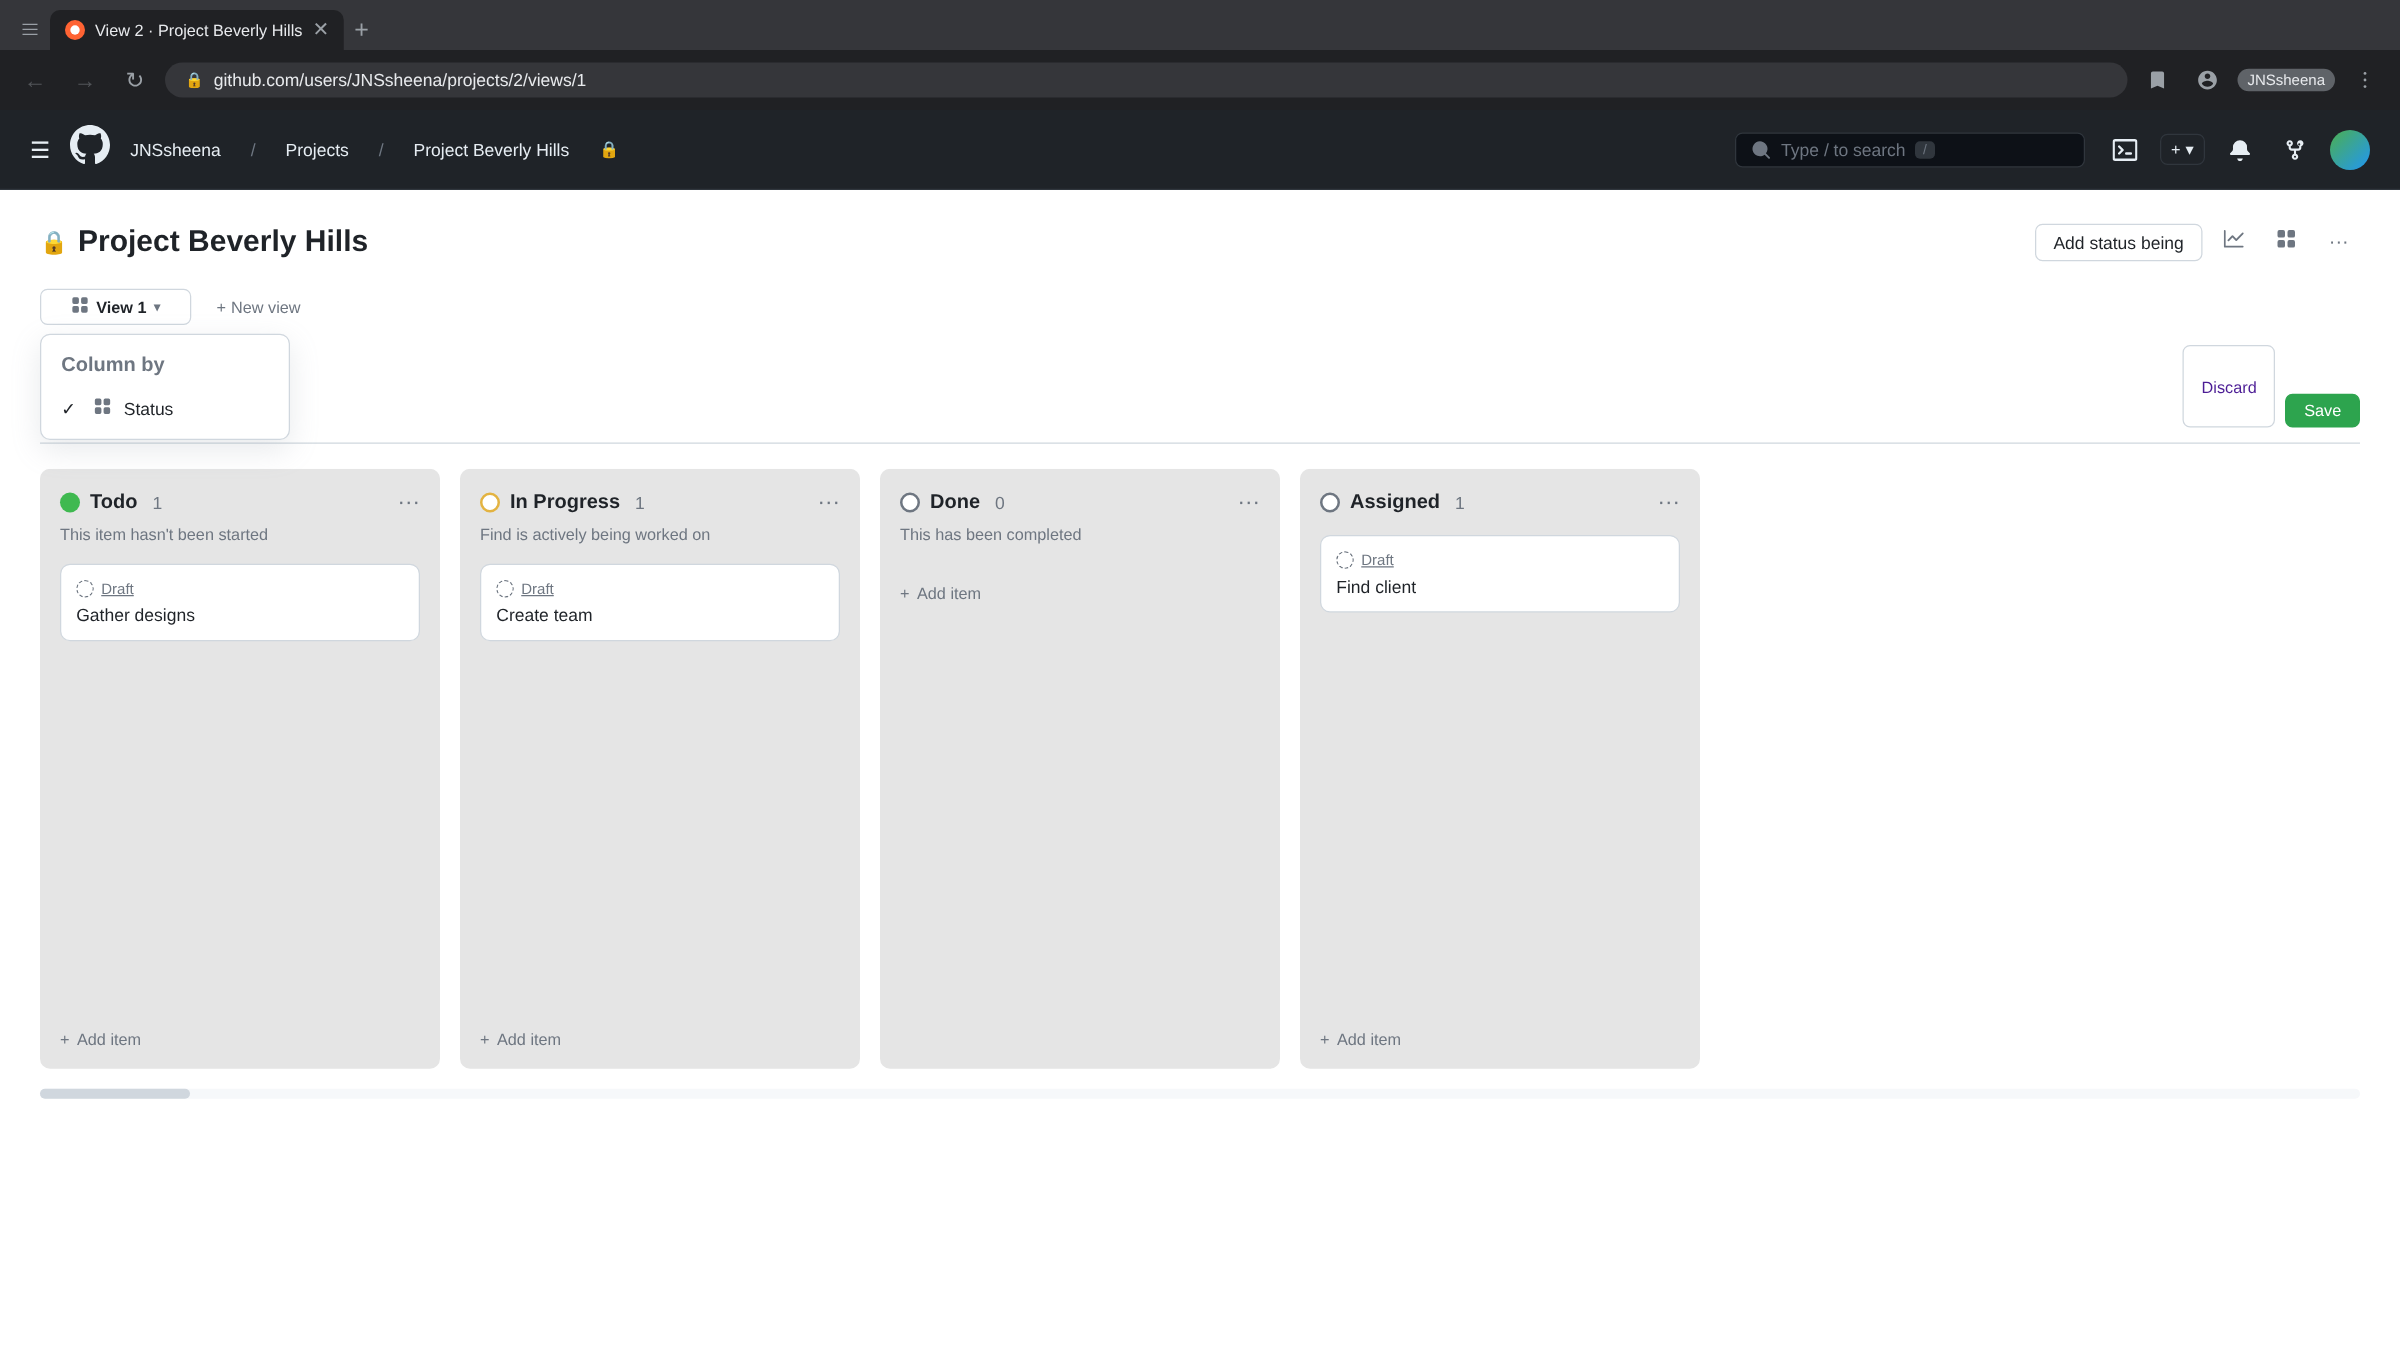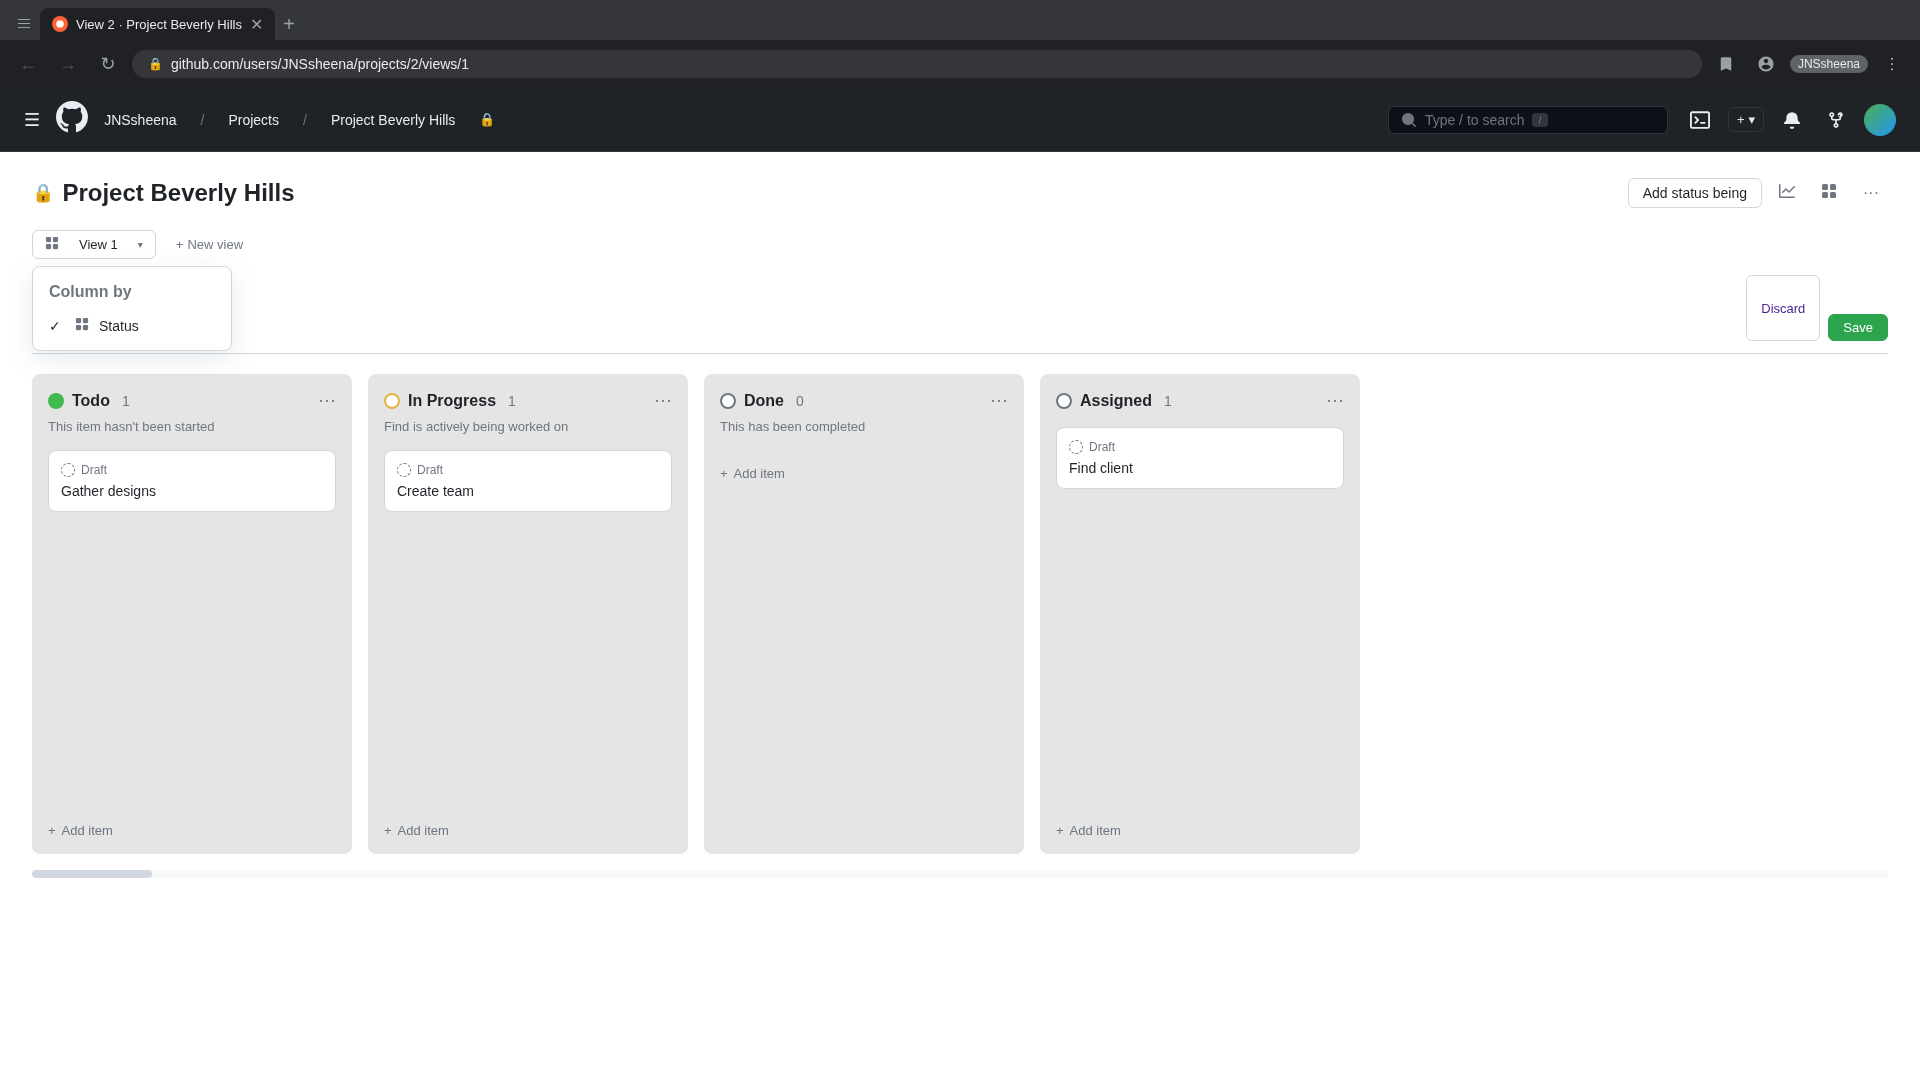--- a/index.html
+++ b/index.html
@@ -40,21 +40,21 @@
     .main-content { padding: 24px 32px; background: #ffffff; }
     .project-header { display: flex; align-items: center; justify-content: space-between; margin-bottom: 20px; }
     .project-title { display: flex; align-items: center; gap: 8px; font-size: 24px; font-weight: 600; color: #1f2328; }
     .project-title-lock { color: #6e7681; font-size: 18px; }
     .project-header-actions { display: flex; align-items: center; gap: 8px; }
     .btn-add-status { background: #ffffff; border: 1px solid #d0d7de; border-radius: 6px; padding: 6px 14px; cursor: pointer; font-size: 14px; color: #1f2328; font-weight: 500; }
     .btn-icon-sm { background: none; border: 1px solid transparent; border-radius: 6px; padding: 6px 8px; cursor: pointer; color: #6e7681; font-size: 16px; }
 
     
     .view-tabs { display: flex; align-items: center; gap: 8px; margin-bottom: 16px; }
-    .view-tab { display: flex; align-items: center; gap: 20px; border: 1px solid #d0d7de; border-radius: 6px; padding: 5px 12px; cursor: pointer; font-size: 13px; color: #1f2328; background: #ffffff; }
+    .view-tab { display: flex; align-items: center; gap: 6px; border: 1px solid #d0d7de; border-radius: 6px; padding: 5px 24px; cursor: pointer; font-size: 13px; color: #1f2328; background: #ffffff; font-weight: bold; }
     .view-tab-icon { color: #6e7681; }
     .view-tab-chevron { color: #6e7681; font-size: 10px; }
     .new-view-btn { display: flex; align-items: center; gap: 4px; padding: 5px 12px; cursor: pointer; font-size: 13px; color: #6e7681; background: none; border: none; }
 
     
     .dropdown-container { position: relative; display: inline-block; }
     .column-by-dropdown { position: absolute; top: 36px; left: 0; background: #ffffff; border: 1px solid #d0d7de; border-radius: 8px; box-shadow: 0 8px 24px rgba(140,149,159,0.2); width: 200px; z-index: 100; padding: 8px 0; }
     .dropdown-header { padding: 8px 16px; font-size: 16px; font-weight: 600; color: #6e7681; text-transform: none; letter-spacing: 0; }
     .dropdown-item { display: flex; align-items: center; gap: 10px; padding: 8px 16px; cursor: pointer; font-size: 14px; color: #1f2328; }
     .dropdown-check { color: #1f2328; font-size: 14px; width: 16px; }
@@ -71,21 +71,21 @@
     .board { display: flex; gap: 16px; overflow-x: auto; padding-bottom: 16px; }
     .board-column { background: #e5e5e5; border-radius: 8px; padding: 16px; min-width: 320px; width: 320px; flex-shrink: 0; display: flex; flex-direction: column; min-height: 480px; }
     .column-header { display: flex; align-items: center; gap: 8px; margin-bottom: 8px; }
     .col-status-dot { width: 16px; height: 16px; border-radius: 50%; flex-shrink: 0; }
     .col-status-dot.todo { background: #3fb950; }
     .col-title { font-size: 16px; font-weight: 600; color: #1f2328; }
     .col-count { font-size: 14px; color: #6e7681; margin-left: 4px; }
     .col-menu { margin-left: auto; color: #6e7681; cursor: pointer; font-size: 18px; }
     .col-description { font-size: 13px; color: #6e7681; margin-bottom: 16px; }
     .board-card { background: #ffffff; border: 1px solid #d0d7de; border-radius: 8px; padding: 12px; margin-bottom: 8px; cursor: pointer; }
-    .card-draft { display: flex; align-items: center; gap: 6px; font-size: 12px; color: #6e7681; margin-bottom: 6px; }
+    .card-draft { display: flex; align-items: center; gap: 6px; font-size: 12px; color: #6e7681; margin-bottom: 6px; text-decoration: underline; }
     .card-draft-icon { width: 14px; height: 14px; border: 1.5px dashed #6e7681; border-radius: 50%; }
     .card-title { font-size: 14px; color: #1f2328; font-weight: 500; }
     .add-item-btn { display: flex; align-items: center; gap: 6px; color: #6e7681; font-size: 13px; cursor: pointer; margin-top: auto; padding-top: 8px; }
 
     
     .bottom-scrollbar { height: 8px; background: #f6f8fa; border-radius: 4px; margin: 0 0; }
     .bottom-scrollbar-thumb { height: 8px; width: 120px; background: #d0d7de; border-radius: 4px; }
 
     .gh-header-terminal { font-size: 18px; }
   </style>

